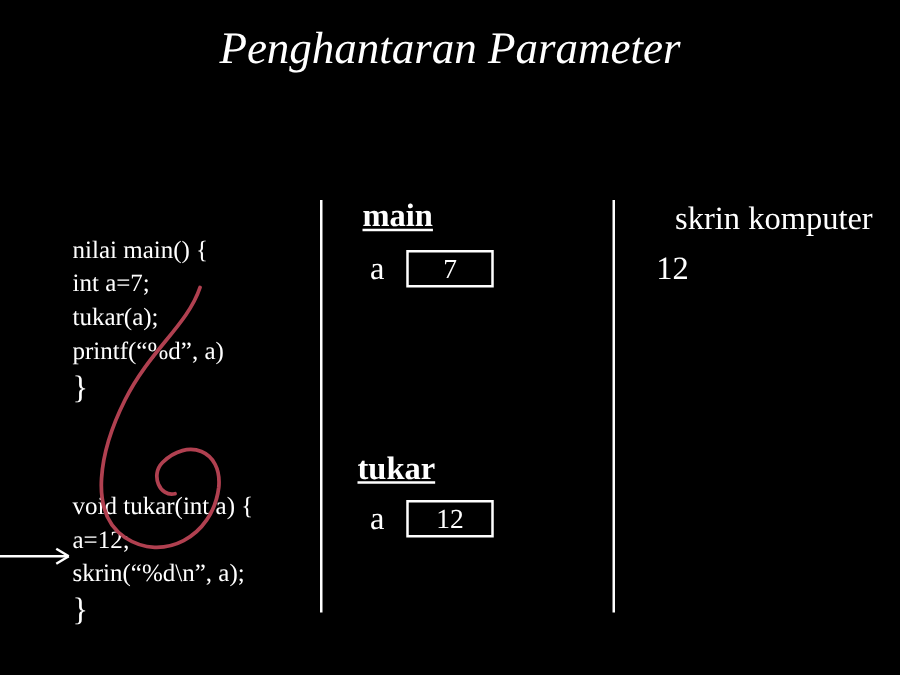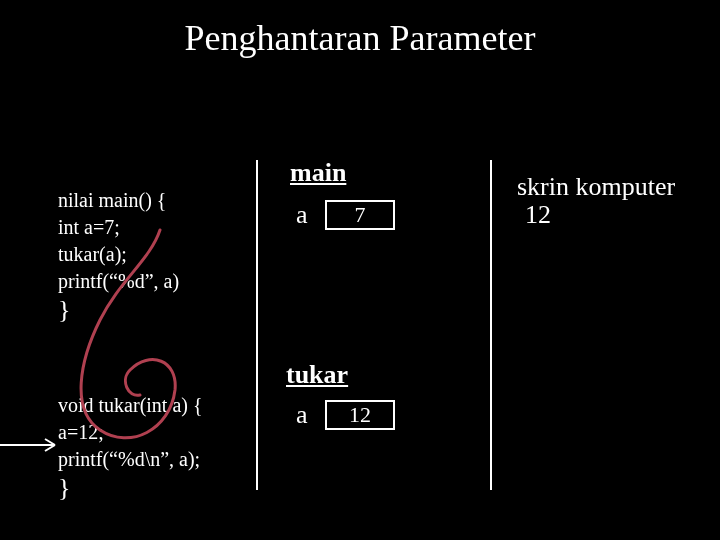--- a/index.html
+++ b/index.html
@@ -12,20 +12,21 @@
     font-family: "Times New Roman", Times, serif;
     overflow: hidden;
     position: relative;
   }
   .title {
     position: absolute;
     top: 18px;
     left: 0;
     width: 720px;
     text-align: center;
+    font-style: italic;
     font-size: 36px;
     line-height: 1.15;
   }
   .code {
     position: absolute;
     font-size: 20px;
     line-height: 1.35;
     white-space: pre;
   }
   .code.main-code { top: 160px; left: 58px; }
@@ -73,36 +74,36 @@
 <span>nilai main() {</span>
 <span>int a=7;</span>
 <span>tukar(a);</span>
 <span>printf(“%d”, a)</span>
 <span class="bigbrace">}</span>
 </div>
 
 <div class="code tukar-code">
 <span>void tukar(int a) {</span>
 <span>a=12;</span>
-<span>printf(“%d\n”, a);</span>
+<span>skrin(“%d\n”, a);</span>
 <span class="bigbrace">}</span>
 </div>
 
 <div class="divider" style="left:256px; top:160px; width:2px; height:330px;"></div>
 <div class="divider" style="left:490px; top:160px; width:2px; height:330px;"></div>
 
 <div class="sec-label" style="left:290px; top:158px;font-weight:bold;">main</div>
 <div class="var-label" style="left:296px; top:200px;">a</div>
 <div class="box" style="left:325px; top:200px;">7</div>
 
 <div class="sec-label" style="left:286px; top:360px;font-weight:bold;">tukar</div>
 <div class="var-label" style="left:296px; top:400px;">a</div>
 <div class="box" style="left:325px; top:400px;">12</div>
 
-<div class="var-label" style="left:517px; top:160px;margin-top:12px;">skrin komputer</div>
+<div class="var-label" style="left:540px; top:160px;">skrin komputer</div>
 <div class="output-val" style="left:525px; top:200px;">12</div>
 
 <svg class="scribble" style="left:0px; top:200px;" width="230" height="280" viewBox="0 0 230 280">
   <path d="M 160 30
            C 150 60, 120 80, 100 120
            C  80 160,  70 210, 100 230
            C 130 250, 170 230, 175 190
            C 178 160, 150 150, 130 170
            C 120 180, 128 198, 140 195" stroke="#b04050" stroke-width="3" fill="none" stroke-linecap="round"></path>
   <path d="M 0 245 L 55 245" stroke="#fff" stroke-width="2"></path>

